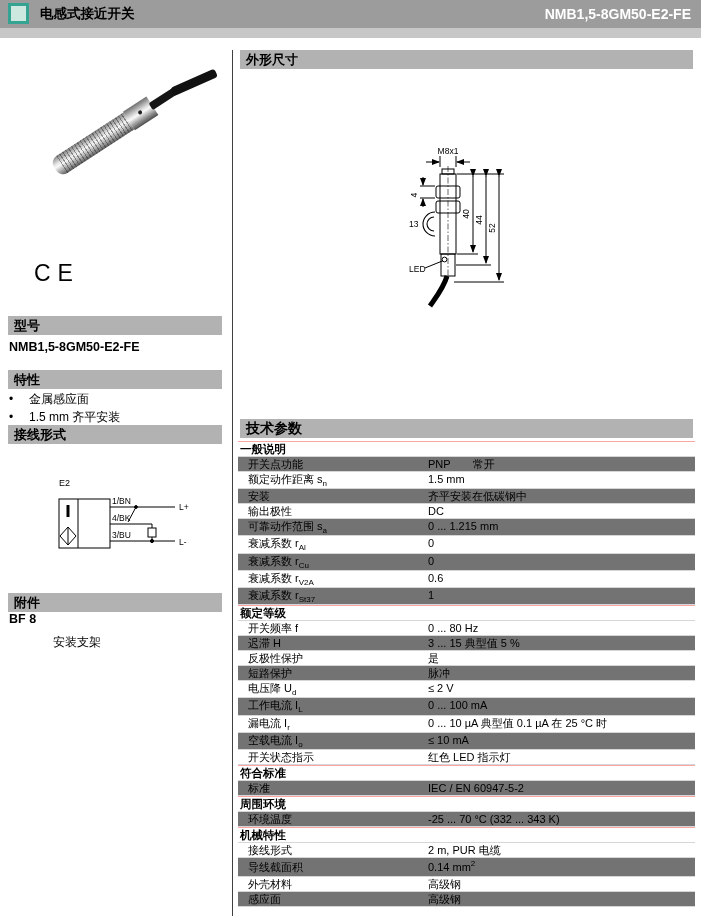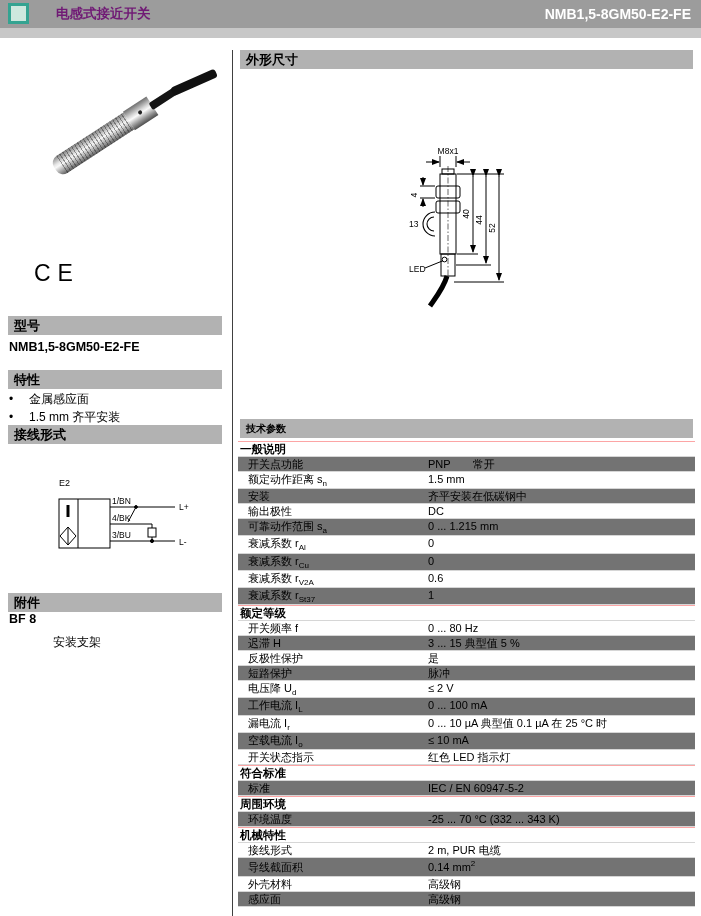--- a/index.html
+++ b/index.html
@@ -1,21 +1,21 @@
 <!DOCTYPE html>
 <html><head>
 <meta charset="utf-8">
 <style>
   html,body{margin:0;padding:0;background:#fff;}
   .page{position:relative;width:701px;height:916px;background:#fff;overflow:hidden;
         font-family:"Liberation Sans","DejaVu Sans",sans-serif;color:#000;}
   
   .topbar{position:absolute;left:0;top:0;width:701px;height:28px;background:#9c9c9c;}
   .brandicon{position:absolute;left:8px;top:3px;width:21px;height:21px;background:#cde8de;border:3px solid #34a391;box-sizing:border-box;}
-  .toptitle{position:absolute;left:56px;top:0;height:28px;line-height:28px;color:#701a75;font-weight:bold;font-size:13.5px;}
+  .toptitle{position:absolute;left:40px;top:0;height:28px;line-height:28px;color:#000000;font-weight:bold;font-size:13.5px;}
   .topmodel{position:absolute;right:10px;top:0;height:28px;line-height:28px;color:#fff;font-weight:bold;font-size:14px;}
   .substrip{position:absolute;left:0;top:28px;width:701px;height:10px;background:#c7c7c7;}
   
   .bar{position:absolute;background:#b2b2b2;height:19px;line-height:19px;font-weight:bold;font-size:13px;padding-left:6px;box-sizing:border-box;}
   .bar.l{left:8px;width:214px;}
   .bar.r{left:240px;width:453px;}
   
   .vdivider{position:absolute;left:232px;top:50px;width:1px;height:866px;background:#404040;}
   
   .photo{position:absolute;left:30px;top:60px;width:190px;height:135px;}
@@ -181,21 +181,21 @@
       <text x="75" y="8" font-size="8.5" text-anchor="middle">M8x1</text>
       <text x="44" y="49" font-size="8.5" transform="rotate(-90 44 49)" text-anchor="middle">4</text>
       <text x="36" y="81" font-size="8.5">13</text>
       <text x="96" y="68" font-size="8.5" transform="rotate(-90 96 68)" text-anchor="middle">40</text>
       <text x="109" y="74" font-size="8.5" transform="rotate(-90 109 74)" text-anchor="middle">44</text>
       <text x="122" y="82" font-size="8.5" transform="rotate(-90 122 82)" text-anchor="middle">52</text>
       <text x="36" y="126" font-size="8.5">LED</text>
     </svg>
   </div>
 
-  <div class="bar r" style="top:419px;font-size:10px;">技术参数</div>
+  <div class="bar r" style="top:419px;font-size:14px;">技术参数</div>
   <div class="techtable">
       <div class="trow section">一般说明</div>
       <div class="trow shaded">
         <span class="tlabel">开关点功能</span>
         <span class="tvalue">PNP</span>
         <span class="tvalue2">常开</span>
       </div>
       <div class="trow">
         <span class="tlabel">额定动作距离  s<sub>n</sub></span>
         <span class="tvalue">1.5 mm</span>

